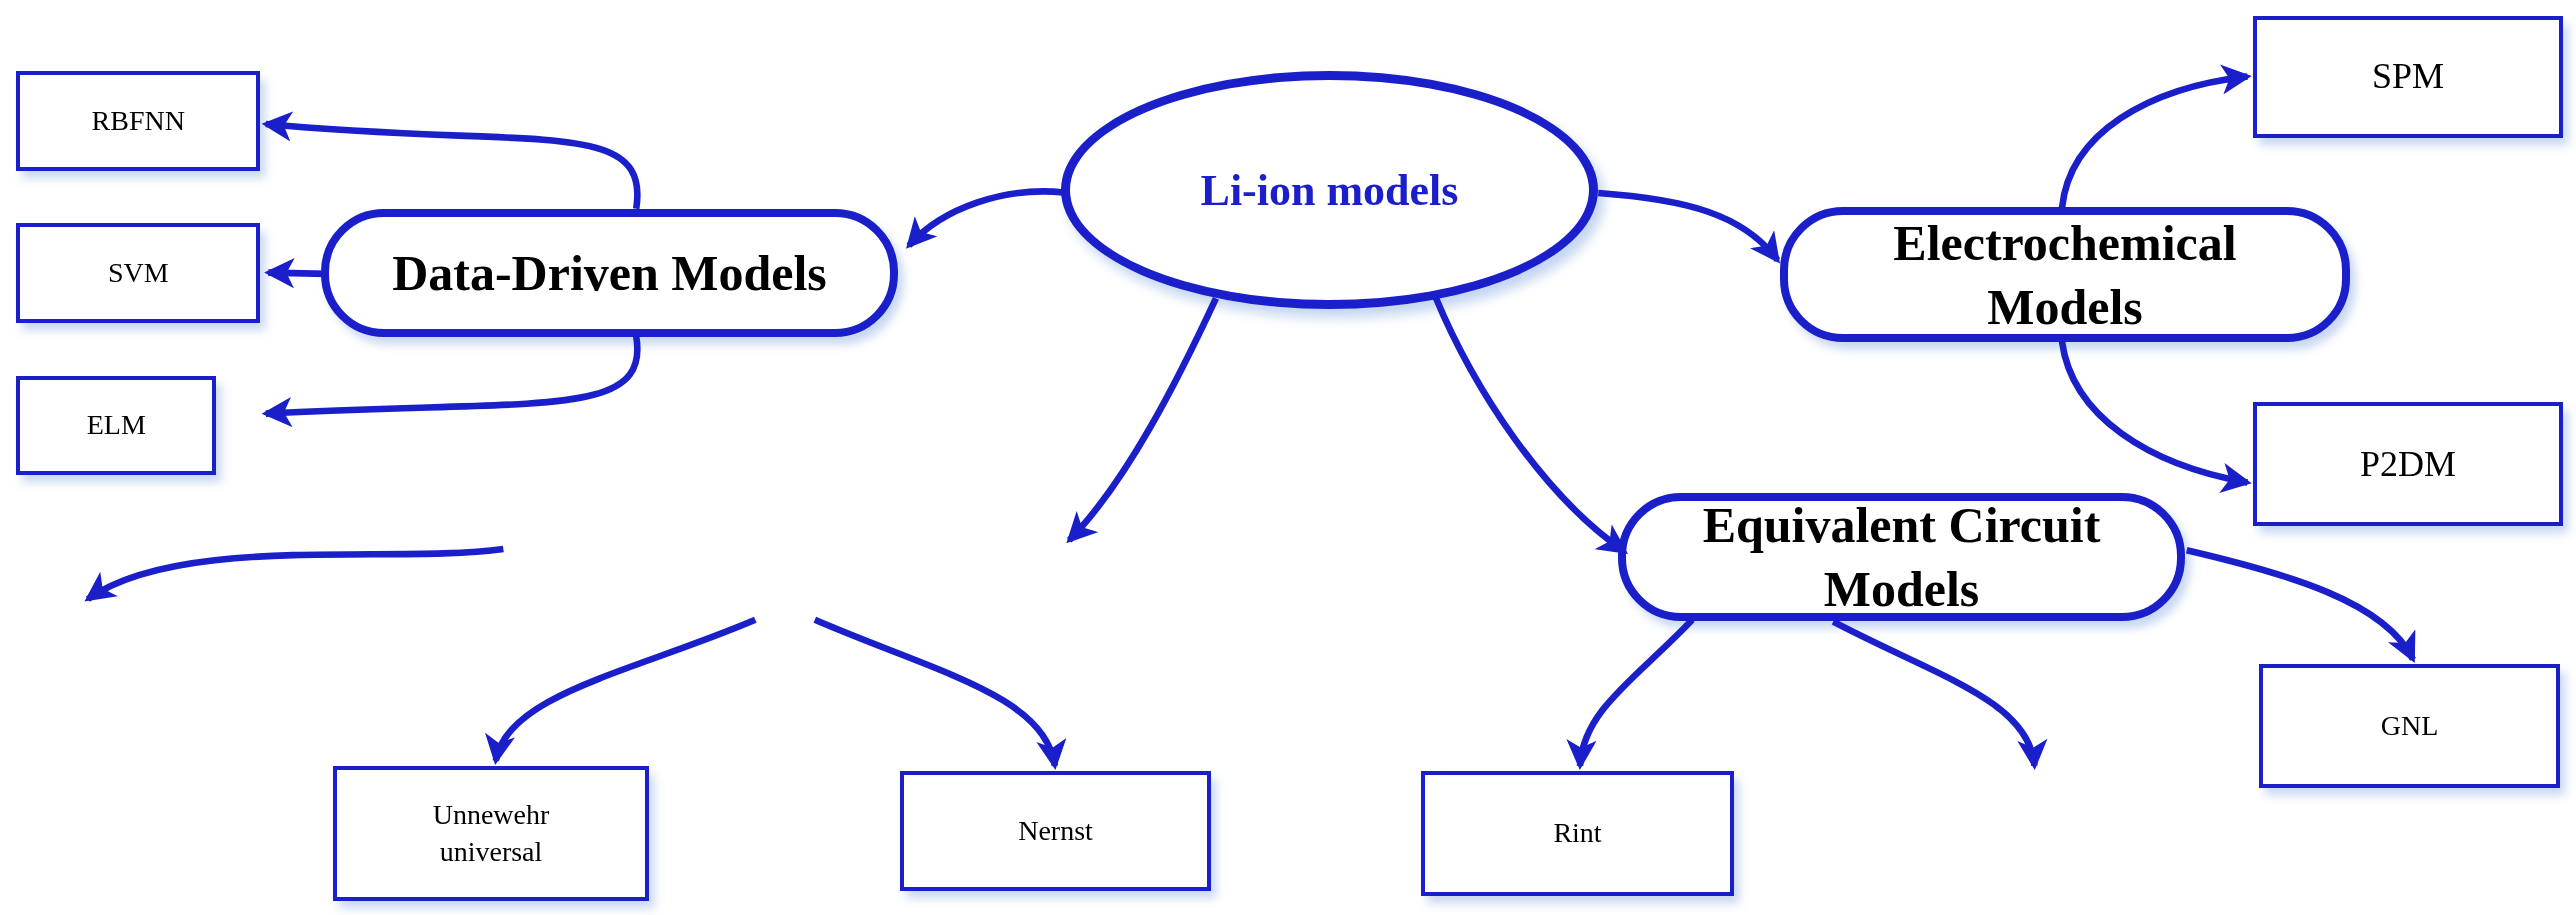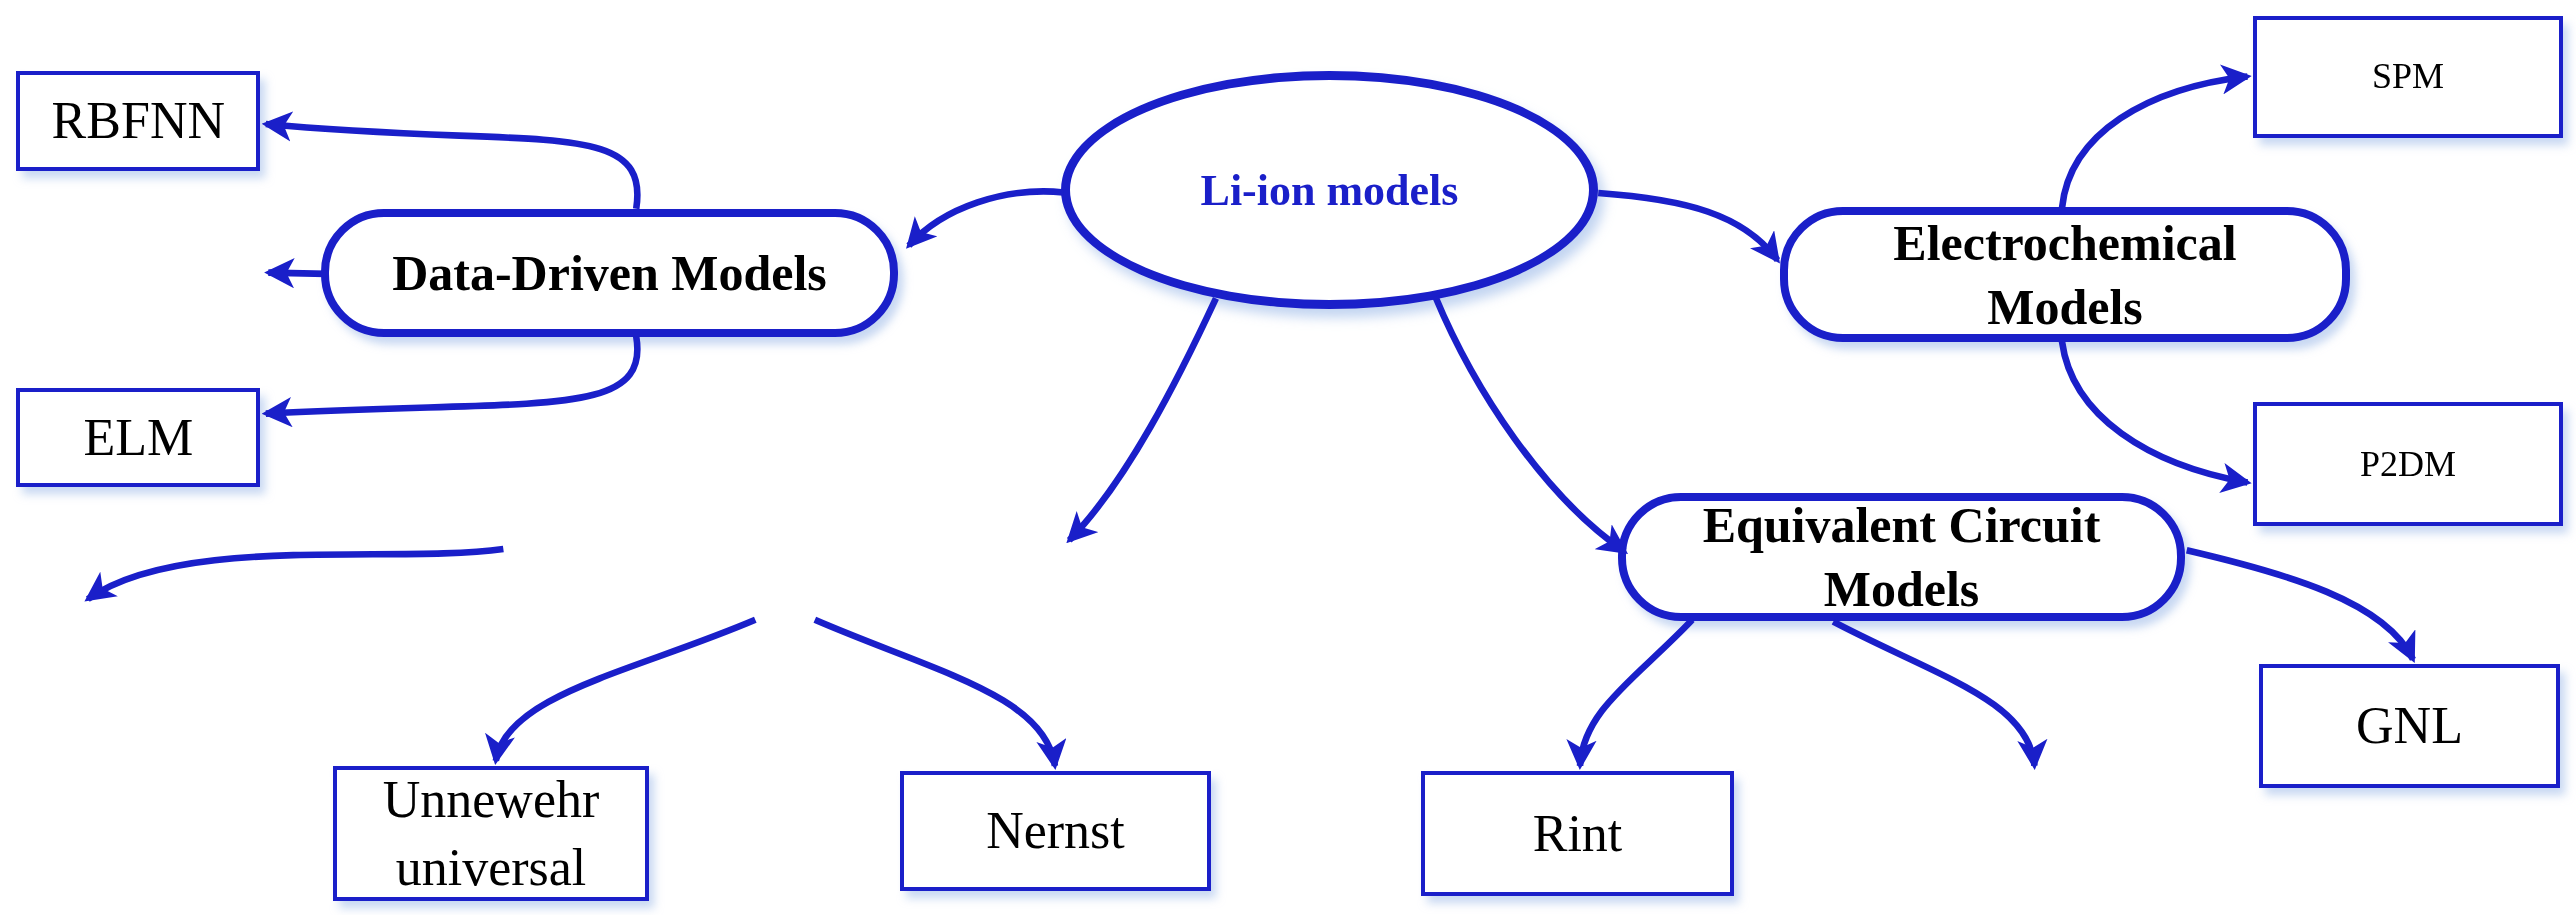--- a/index.html
+++ b/index.html
@@ -18,21 +18,21 @@
     justify-content: center;
     text-align: center;
     background: #ffffff;
     box-sizing: border-box;
     color: #000000;
     box-shadow: 5.6px 7.5px 8.8px rgba(170, 195, 235, 0.65);
   }
   .node .label { white-space: pre-line; }
   .leaf {
     border: 4.4px solid #1a1fc9;
-    font-size: 52px;
+    font-size: 28px;
     line-height: 1.3;
   }
   .leaf.small { font-size: 36px; }
   .category {
     border: 8.1px solid #1a1fc9;
     border-radius: 63px;
     font-size: 50px;
     font-weight: bold;
     line-height: 1.28;
   }
@@ -59,22 +59,25 @@
 </style>
 </head>
 <body>
 
 <div class="canvas">
 
   <div class="node leaf" style="left:16.3px; top:71px; width:244px; height:100px">
     <span class="label">RBFNN</span>
   </div>
 
+  <div class="node leaf" style="left:16.3px; top:223px; width:244px; height:100px">
+    <span class="label">SVM</span>
+  </div>
 
-  <div class="node leaf" style="left:16.3px; top:388px; width:244px; height:99px">
+  <div class="node leaf" style="left:16.3px; top:376px; width:200px; height:99px">
     <span class="label">ELM</span>
   </div>
 
   <div class="node leaf small" style="left:2253px; top:15.7px; width:310px; height:122px">
     <span class="label">SPM</span>
   </div>
 
   <div class="node leaf small" style="left:2253px; top:402px; width:310px; height:124px">
     <span class="label">P2DM</span>
   </div>

